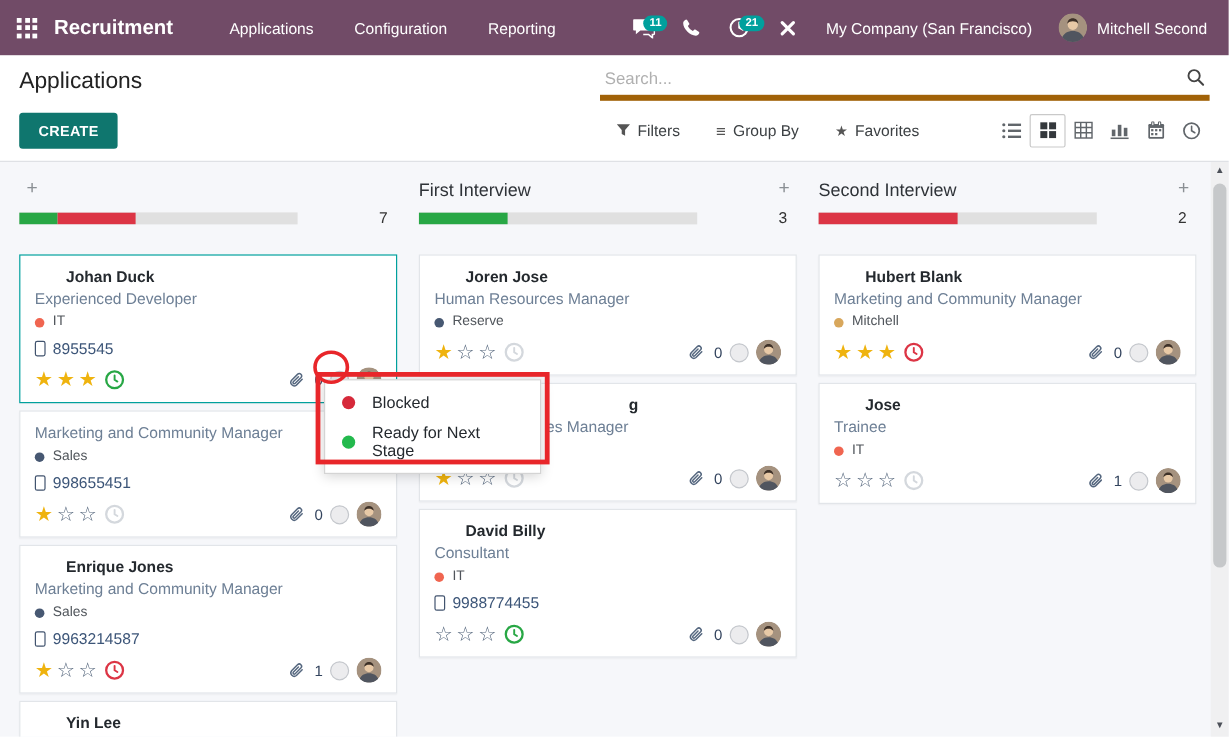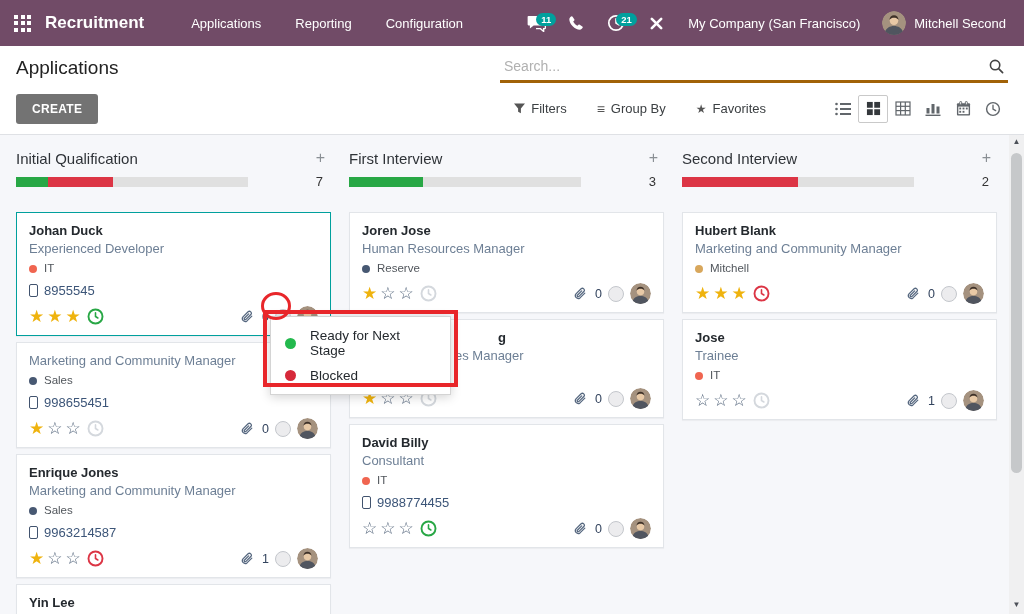--- a/index.html
+++ b/index.html
@@ -16,45 +16,45 @@
   .tb-icon { position:relative; width:36px; height:34px; display:flex; align-items:center; justify-content:center; cursor:pointer; }
   .tb-badge { position:absolute; top:7px; left:18px; background:#00A09D; color:#fff; font-size:9.5px; font-weight:bold; padding:1.5px 5px; border-radius:9px; line-height:1.1; }
   .company-name { font-size:13px; padding:0 18px 0 10px; cursor:pointer; white-space:nowrap; }
   .user-zone { display:flex; align-items:center; gap:8px; padding-right:4px; cursor:pointer; }
   .avatar { border-radius:50%; overflow:hidden; display:inline-flex; flex:none; }
   .user-name { font-size:13px; }
 
   
   .cp-row1 { height:43px; display:flex; align-items:center; padding:0 16px; }
   .page-title { font-size:19px; color:#222; }
-  .search-box { margin-left:auto; width:508px; display:flex; align-items:flex-end; border-bottom:3px solid #a16207; padding:6px 4px; }
+  .search-box { margin-left:auto; width:508px; display:flex; align-items:flex-start; border-bottom:5px solid #a16207; padding:6px 4px; }
   .search-box input { border:none; outline:none; flex:1; font-size:14px; font-family:"Liberation Sans",sans-serif; color:#333; background:transparent; }
   .search-box input::placeholder { color:#b0b0b0; }
   .cp-row2 { height:45px; display:flex; align-items:center; padding:0 16px 6px 16px; }
-  .btn-create { background:#737373; color:#fff; border:none; font-size:12px; font-weight:bold; letter-spacing:.3px; padding:8px 16px; border-radius:3px; cursor:pointer; font-family:"Liberation Sans",sans-serif; }
+  .btn-create { background:#0f766e; color:#fff; border:none; font-size:12px; font-weight:bold; letter-spacing:.3px; padding:8px 16px; border-radius:3px; cursor:pointer; font-family:"Liberation Sans",sans-serif; }
   .cp-filters { display:flex; align-items:center; gap:30px; margin-left:auto; margin-right:62px; }
   .cp-filter-btn { display:flex; align-items:center; gap:6px; font-size:13px; color:#3c4043; cursor:pointer; }
   .view-switcher { display:flex; align-items:center; }
   .vs-btn { width:30px; height:28px; display:flex; align-items:center; justify-content:center; cursor:pointer; border:1px solid transparent; }
   .vs-btn.active { border-color:#c9c9c9; border-radius:2px; }
 
   
   .board { position:absolute; top:134px; left:0; right:0; bottom:0; background:#f6f7fa; border-top:1px solid #dfe1e5; display:flex; padding:0 0 0 8px; overflow:hidden; }
   .kcol { width:333px; flex:none; padding:14px 10px 0 8px; }
   .kcol-title-row { display:flex; align-items:center; }
   .kcol-title { font-size:15px; font-weight:500; color:#2f3338; flex:1; }
   .kcol-plus { font-size:16px; color:#8a8f94; cursor:pointer; padding:0 6px; }
   .kcol-progress-row { display:flex; align-items:center; margin-top:7px; }
   .kprogress { width:232px; height:10px; background:#e0e0e0; display:flex; overflow:hidden; cursor:pointer; }
   .kprogress i { display:block; height:100%; }
   .kcount { margin-left:auto; font-size:13px; color:#333; padding-right:8px; }
   .kcards { margin-top:23px; }
   .kcard { background:#fff; border:1px solid #e2e5e9; box-shadow:0 1px 1px rgba(0,0,0,.04); margin-bottom:6px; padding:9px 12px 8px 12px; cursor:pointer; position:relative; }
   .kcard.highlighted { border:1px solid #00a09d; }
-  .kc-name { font-size:13px; font-weight:bold; color:#24292e; line-height:18px; }
+  .kc-name { font-size:13px; font-weight:bold; color:#24292e; line-height:18px;margin-left:26px; }
   .kc-job { font-size:13px; color:#6d7f95; line-height:18px; }
   .kc-tag { display:flex; align-items:center; gap:7px; line-height:17px; margin-top:2px; }
   .kc-tag-dot { width:8px; height:8px; border-radius:50%; flex:none; }
   .kc-tag-label { font-size:11.5px; color:#50555b; }
   .kc-phone { display:flex; align-items:center; gap:6px; margin-top:4px; line-height:19px; }
   .kc-phone-icon { width:9px; height:13px; border:1.4px solid #41536e; border-radius:2px; flex:none; }
   .kc-phone-num { font-size:13px; color:#3c5578; }
   .kc-spacer { height:17px; }
   .kc-footer { display:flex; align-items:center; margin-top:6px; }
   .kc-stars { display:flex; align-items:center; gap:3px; }
@@ -92,22 +92,22 @@
       <i></i>
       <i></i>
       <i></i>
       <i></i>
       <i></i>
       <i></i>
     </span>
   <span class="app-name">Recruitment</span>
   <nav class="top-menu">
     <span class="menu-item">Applications</span>
+    <span class="menu-item">Configuration</span>
     <span class="menu-item">Reporting</span>
-    <span class="menu-item">Configuration</span>
   </nav>
   <div class="top-right">
     <span class="tb-icon">
       <svg width="19" height="17" viewBox="0 0 20 18">
           <path d="M1.5 1h13.6c.5 0 .9.4.9.9v8.2c0 .5-.4.9-.9.9H7l-4 3.4v-3.4H1.5c-.5 0-.9-.4-.9-.9V1.9c0-.5.4-.9.9-.9z" fill="#fff"></path>
           <path d="M17.3 5.4h1.2c.5 0 .9.4.9.9v7.3c0 .5-.4.9-.9.9h-.9v3l-3.4-3H9.5" fill="none" stroke="#fff" stroke-width="1.4"></path>
         </svg>
       <span class="tb-badge">11</span>
     </span>
     <span class="tb-icon">
@@ -240,21 +240,20 @@
           <path d="M9 4.8V9l3 1.8" fill="none" stroke="#61666b" stroke-width="1.5" stroke-linecap="round"></path>
         </svg>
     </span>
   </div>
 </div>
 
 <div class="board" id="board">
     <div class="kcol">
       <div>
         <div class="kcol-title-row">
-       <span class="kcol-title">Initial Qualification</span>
        <span class="kcol-plus">+</span>
      </div>
      <div class="kcol-progress-row">
        <span class="kprogress">
             <i style="width: 14%; background: rgb(40, 167, 69);"></i>
             <i style="width: 28%; background: rgb(220, 53, 69);"></i>
           </span>
        <span class="kcount">7</span>
      </div>
       </div>
@@ -609,26 +608,26 @@
               </span>
             </span>
           </div>
         </div>
       </div>
     </div>
   </div>
 
 <div class="state-dropdown" id="state-dropdown">
     <div class="sd-item">
+      <span class="sd-dot" style="background: rgb(214, 41, 58);"></span>
+      <span class="sd-label">Blocked</span>
+    </div>
+    <div class="sd-item">
       <span class="sd-dot" style="background: rgb(35, 185, 77);"></span>
       <span class="sd-label">Ready for Next Stage</span>
-    </div>
-    <div class="sd-item">
-      <span class="sd-dot" style="background: rgb(214, 41, 58);"></span>
-      <span class="sd-label">Blocked</span>
     </div>
   </div>
 <div class="ann-rect" style="border-color: rgb(232, 38, 42);"></div>
 <div class="ann-ring" style="border-color: rgb(232, 38, 42);"></div>
 
 <div class="vscroll">
   <span class="vs-arrow">▲</span>
   <span class="vs-thumb"></span>
   <span class="vs-arrow down">▼</span>
 </div>

